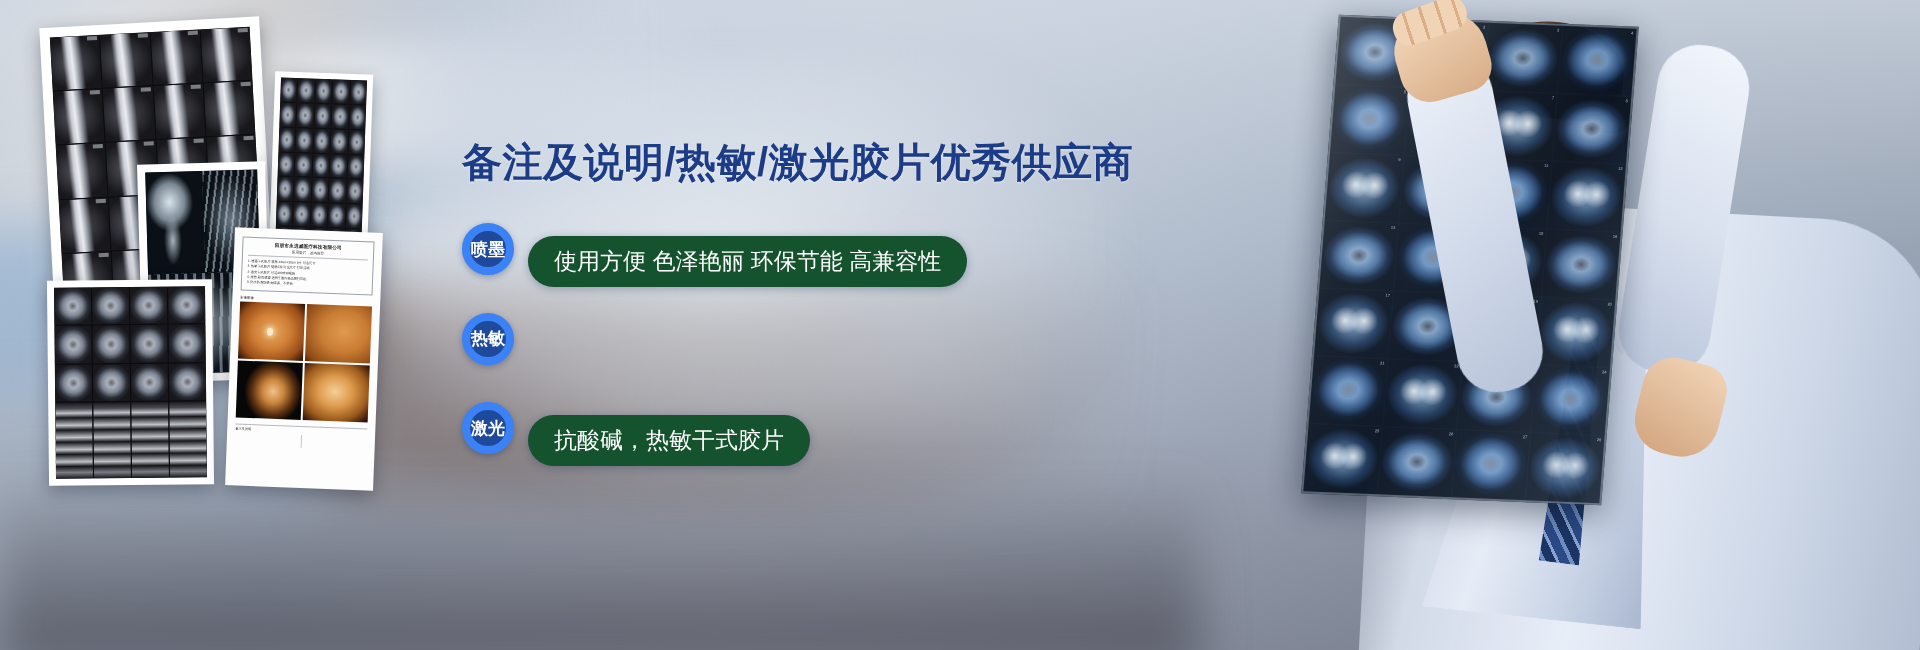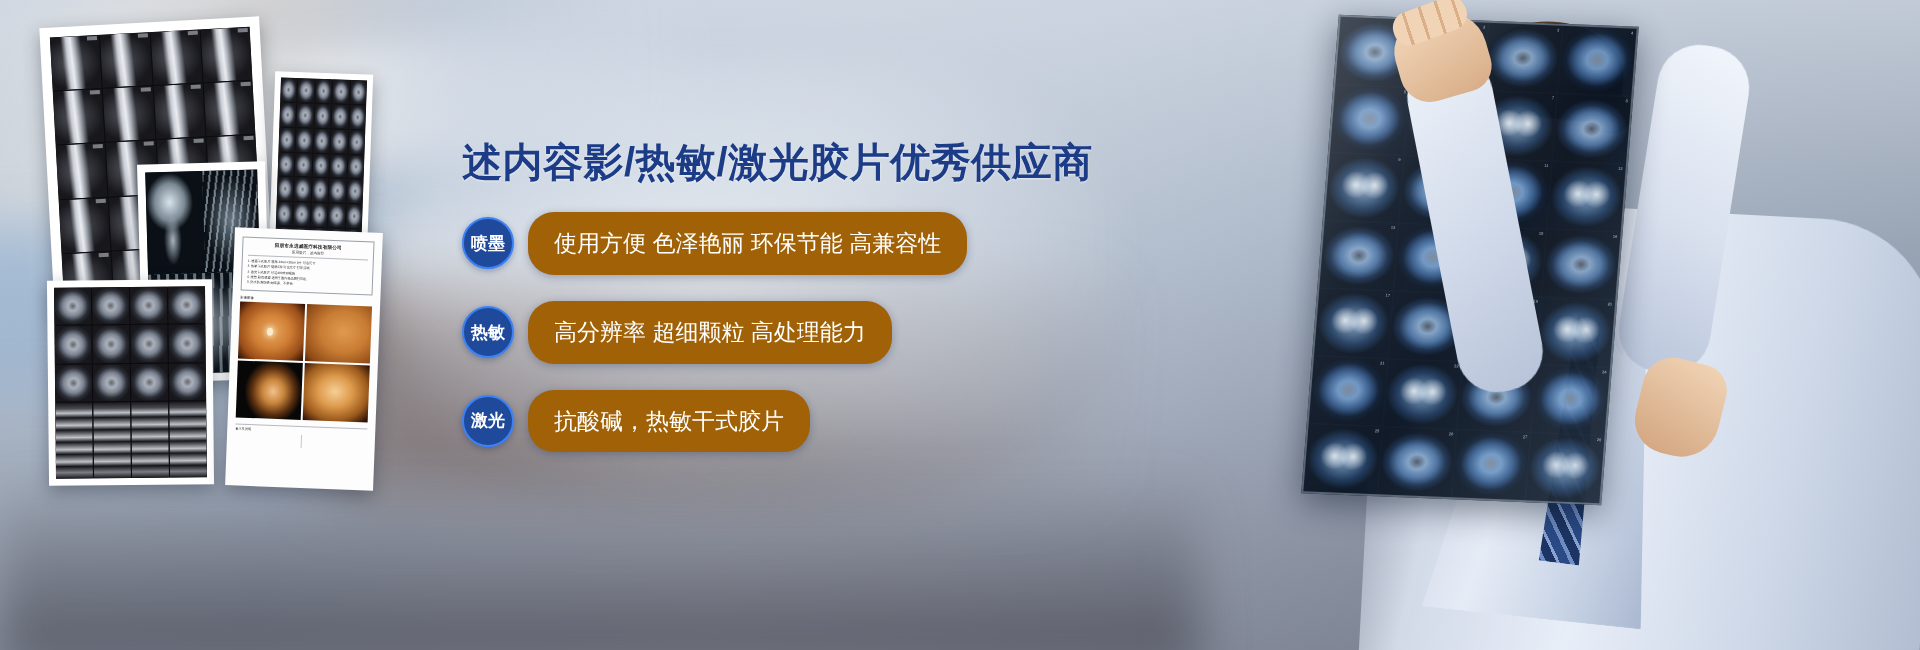--- a/index.html
+++ b/index.html
@@ -326,36 +326,37 @@
     text-shadow:0 1px 2px rgba(255,255,255,.55);
   }
 
   .rows { margin-top:28px; }
   .row { display:flex; align-items:center; margin-bottom:26px; }
 
   .badge {
     flex:0 0 auto;
     width:52px; height:52px; border-radius:50%;
     background:#1f4a9b;
-    border:2px solid #3b82f6;
+    border:8px solid #3b82f6;
     display:flex; align-items:center; justify-content:center;
     color:#ffffff; font-size:17px; font-weight:bold; letter-spacing:0;
     box-shadow:0 2px 6px rgba(20,40,90,.35);
   }
 
   .pill {
     margin-left:14px;
-    background:#a16207;
+    background:#14532d;
     color:#ffffff;
     border-radius:26px;
-    padding:17px 26px;
+    padding:11px 26px;
     font-size:23px;
     line-height:1.25;
     white-space:nowrap;
     box-shadow:0 2px 8px rgba(20,40,90,.30);
+    margin-top:24px;
   }
 </style>
 </head>
 <body>
 
 <div id="banner">
 
   <div class="bg-base"></div>
   <div class="bg-streak-a"></div>
   <div class="bg-streak-b"></div>
@@ -643,32 +644,31 @@
       <div class="held-glow"></div>
       <div class="held-edge"></div>
     </div>
 
     <div class="arm-l"></div>
     <div class="hand-l"></div>
     <div class="hand-r"></div>
   </div>
 
   <div class="content">
-    <div class="headline">述内容影/热敏/激光胶片优秀供应商</div>
+    <div class="headline">备注及说明/热敏/激光胶片优秀供应商</div>
 
     <div class="rows">
 
       <div class="row">
         <div class="badge">喷墨</div>
         <div class="pill">使用方便 色泽艳丽 环保节能 高兼容性</div>
       </div>
 
       <div class="row">
         <div class="badge">热敏</div>
-        <div class="pill">高分辨率 超细颗粒 高处理能力</div>
       </div>
 
       <div class="row">
         <div class="badge">激光</div>
         <div class="pill">抗酸碱，热敏干式胶片</div>
       </div>
 
     </div>
   </div>
 

